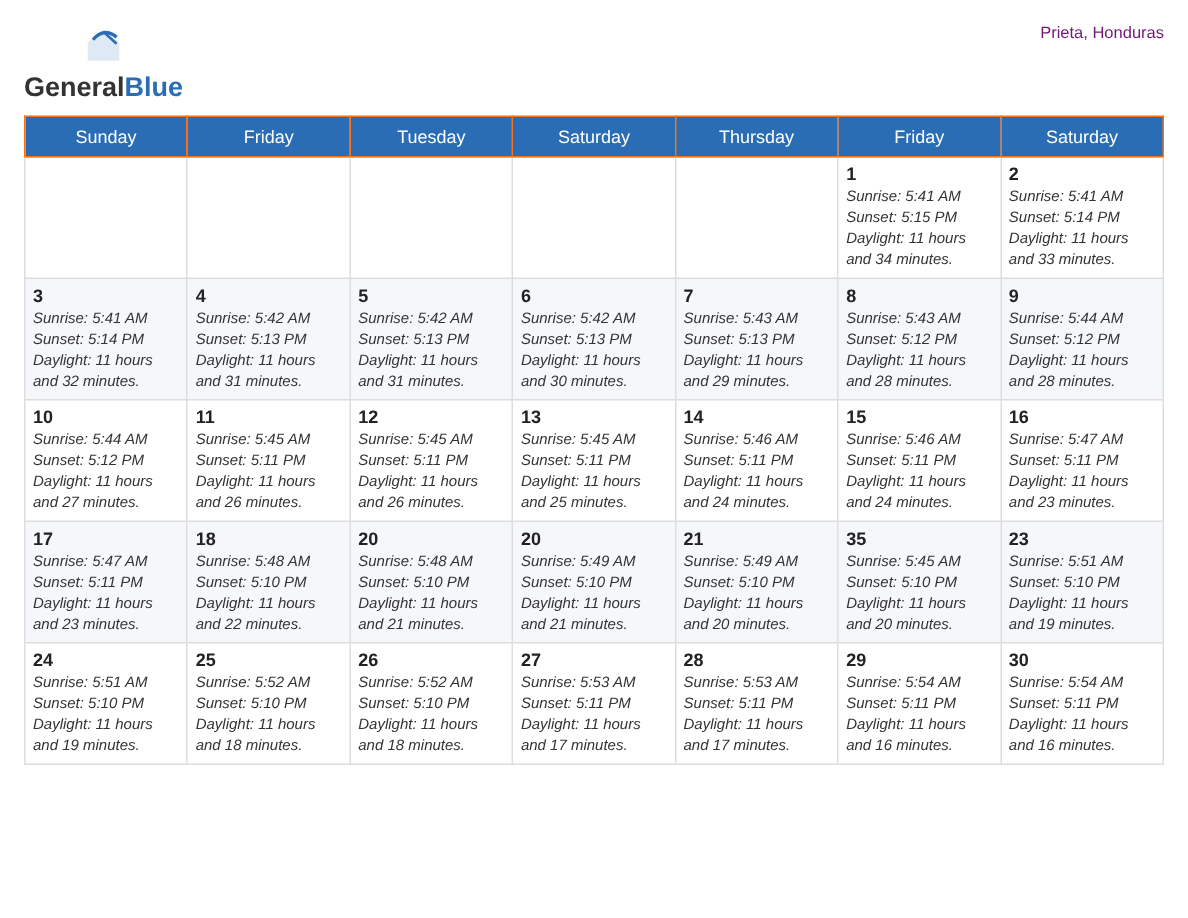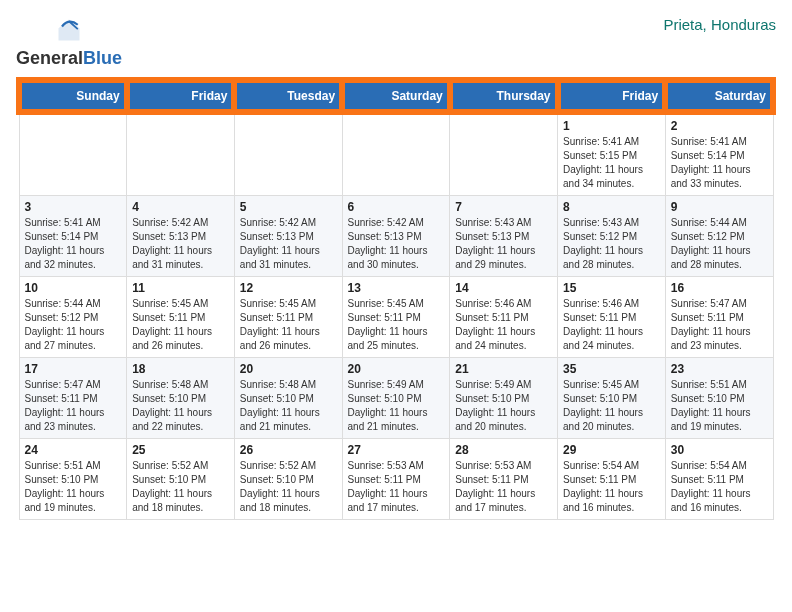--- a/index.html
+++ b/index.html
@@ -38,36 +38,36 @@
     }
     .title-area {
       text-align: right;
     }
     .month-title {
       font-size: 32px;
       font-weight: normal;
       color: #222;
     }
     .location {
-      font-size: 15px;
-      color: #0f766e;
+      font-size: 11px;
+      color: #701a75;
     }
     .calendar {
       width: 100%;
       border-collapse: collapse;
       font-size: 11px;
     }
     .calendar thead tr th {
       background: #2a6db5;
       color: #fff;
       padding: 6px 4px;
-      text-align: right;
+      text-align: center;
       font-size: 12px;
-      font-weight: bold;
-      border: 6px solid #f97316;
+      font-weight: normal;
+      border: 1px solid #f97316;
     }
     .calendar tbody tr td {
       vertical-align: top;
       border: 1px solid #ddd;
       padding: 4px 5px;
       width: 108px;
       min-height: 80px;
       background: #fff;
     }
     .calendar tbody tr:nth-child(even) td {
@@ -76,20 +76,21 @@
     .day-number {
       font-weight: bold;
       font-size: 12px;
       margin-bottom: 2px;
       color: #222;
     }
     .day-info {
       font-size: 10px;
       color: #333;
       line-height: 1.4;
+      font-style: italic;
     }
     .empty-cell {
       background: #f9f9f9;
     }
   </style>
 </head>
 <body>
 
 <div class="header-area">
   <div class="logo">

